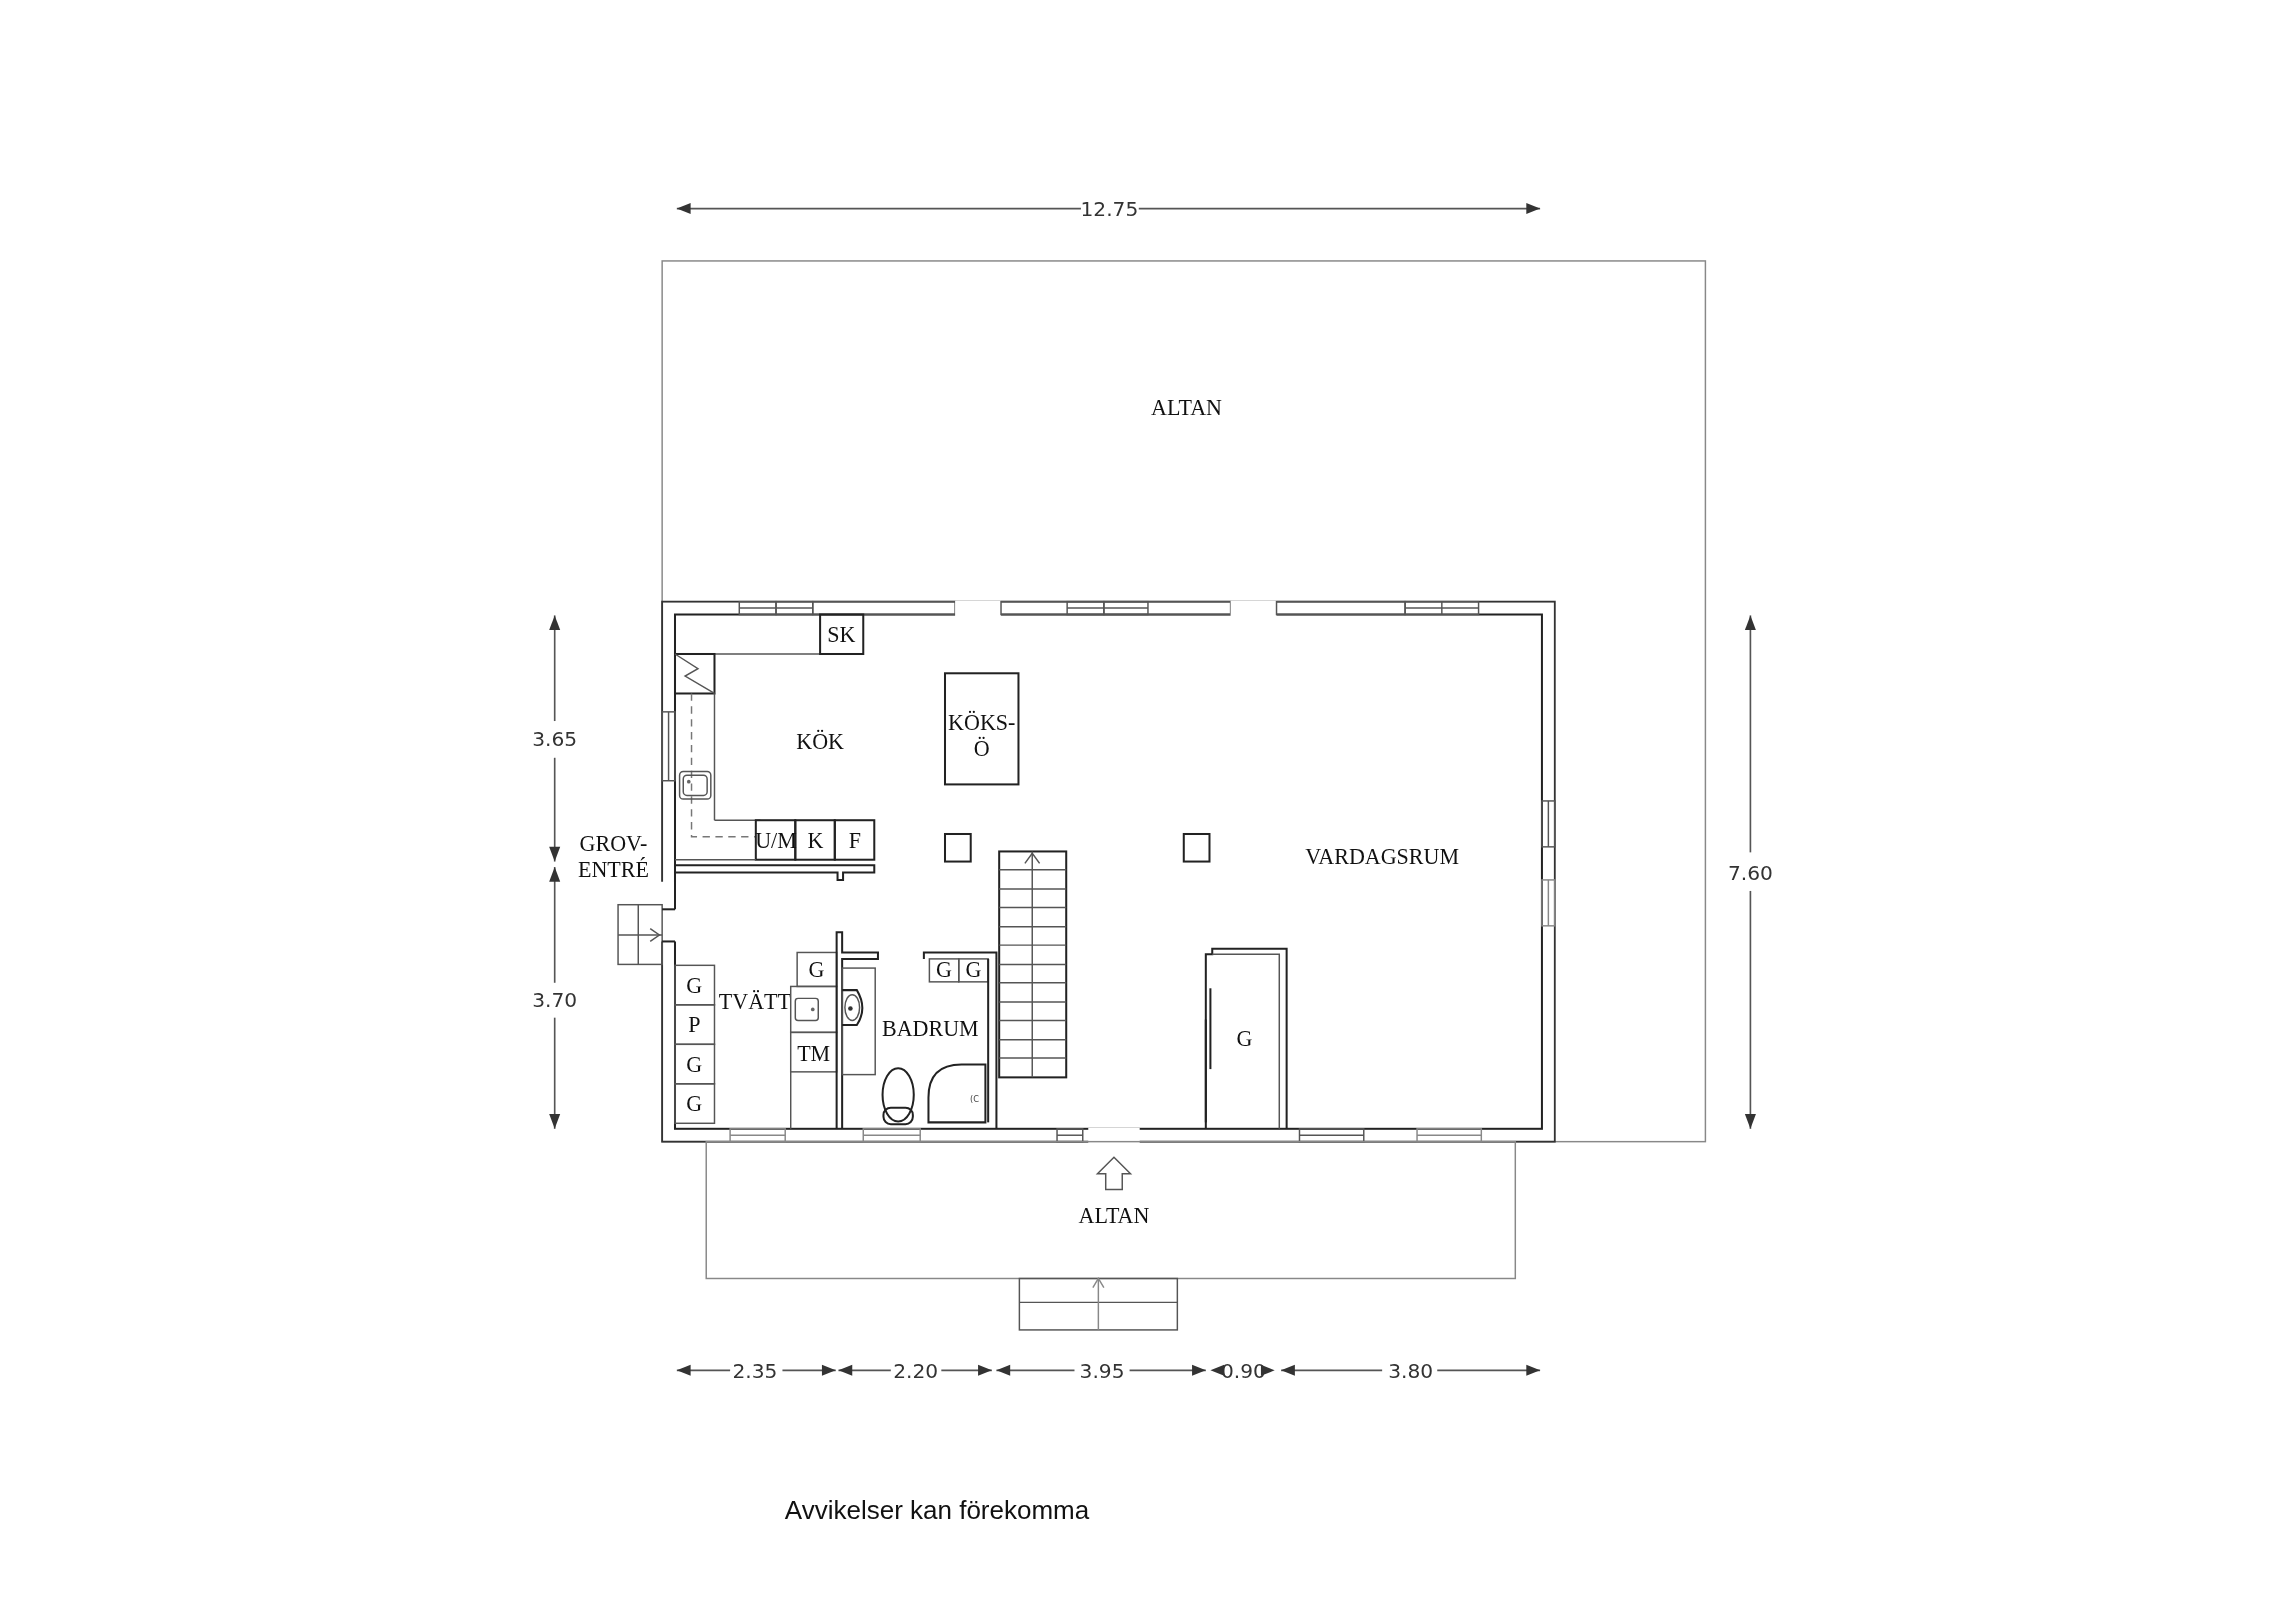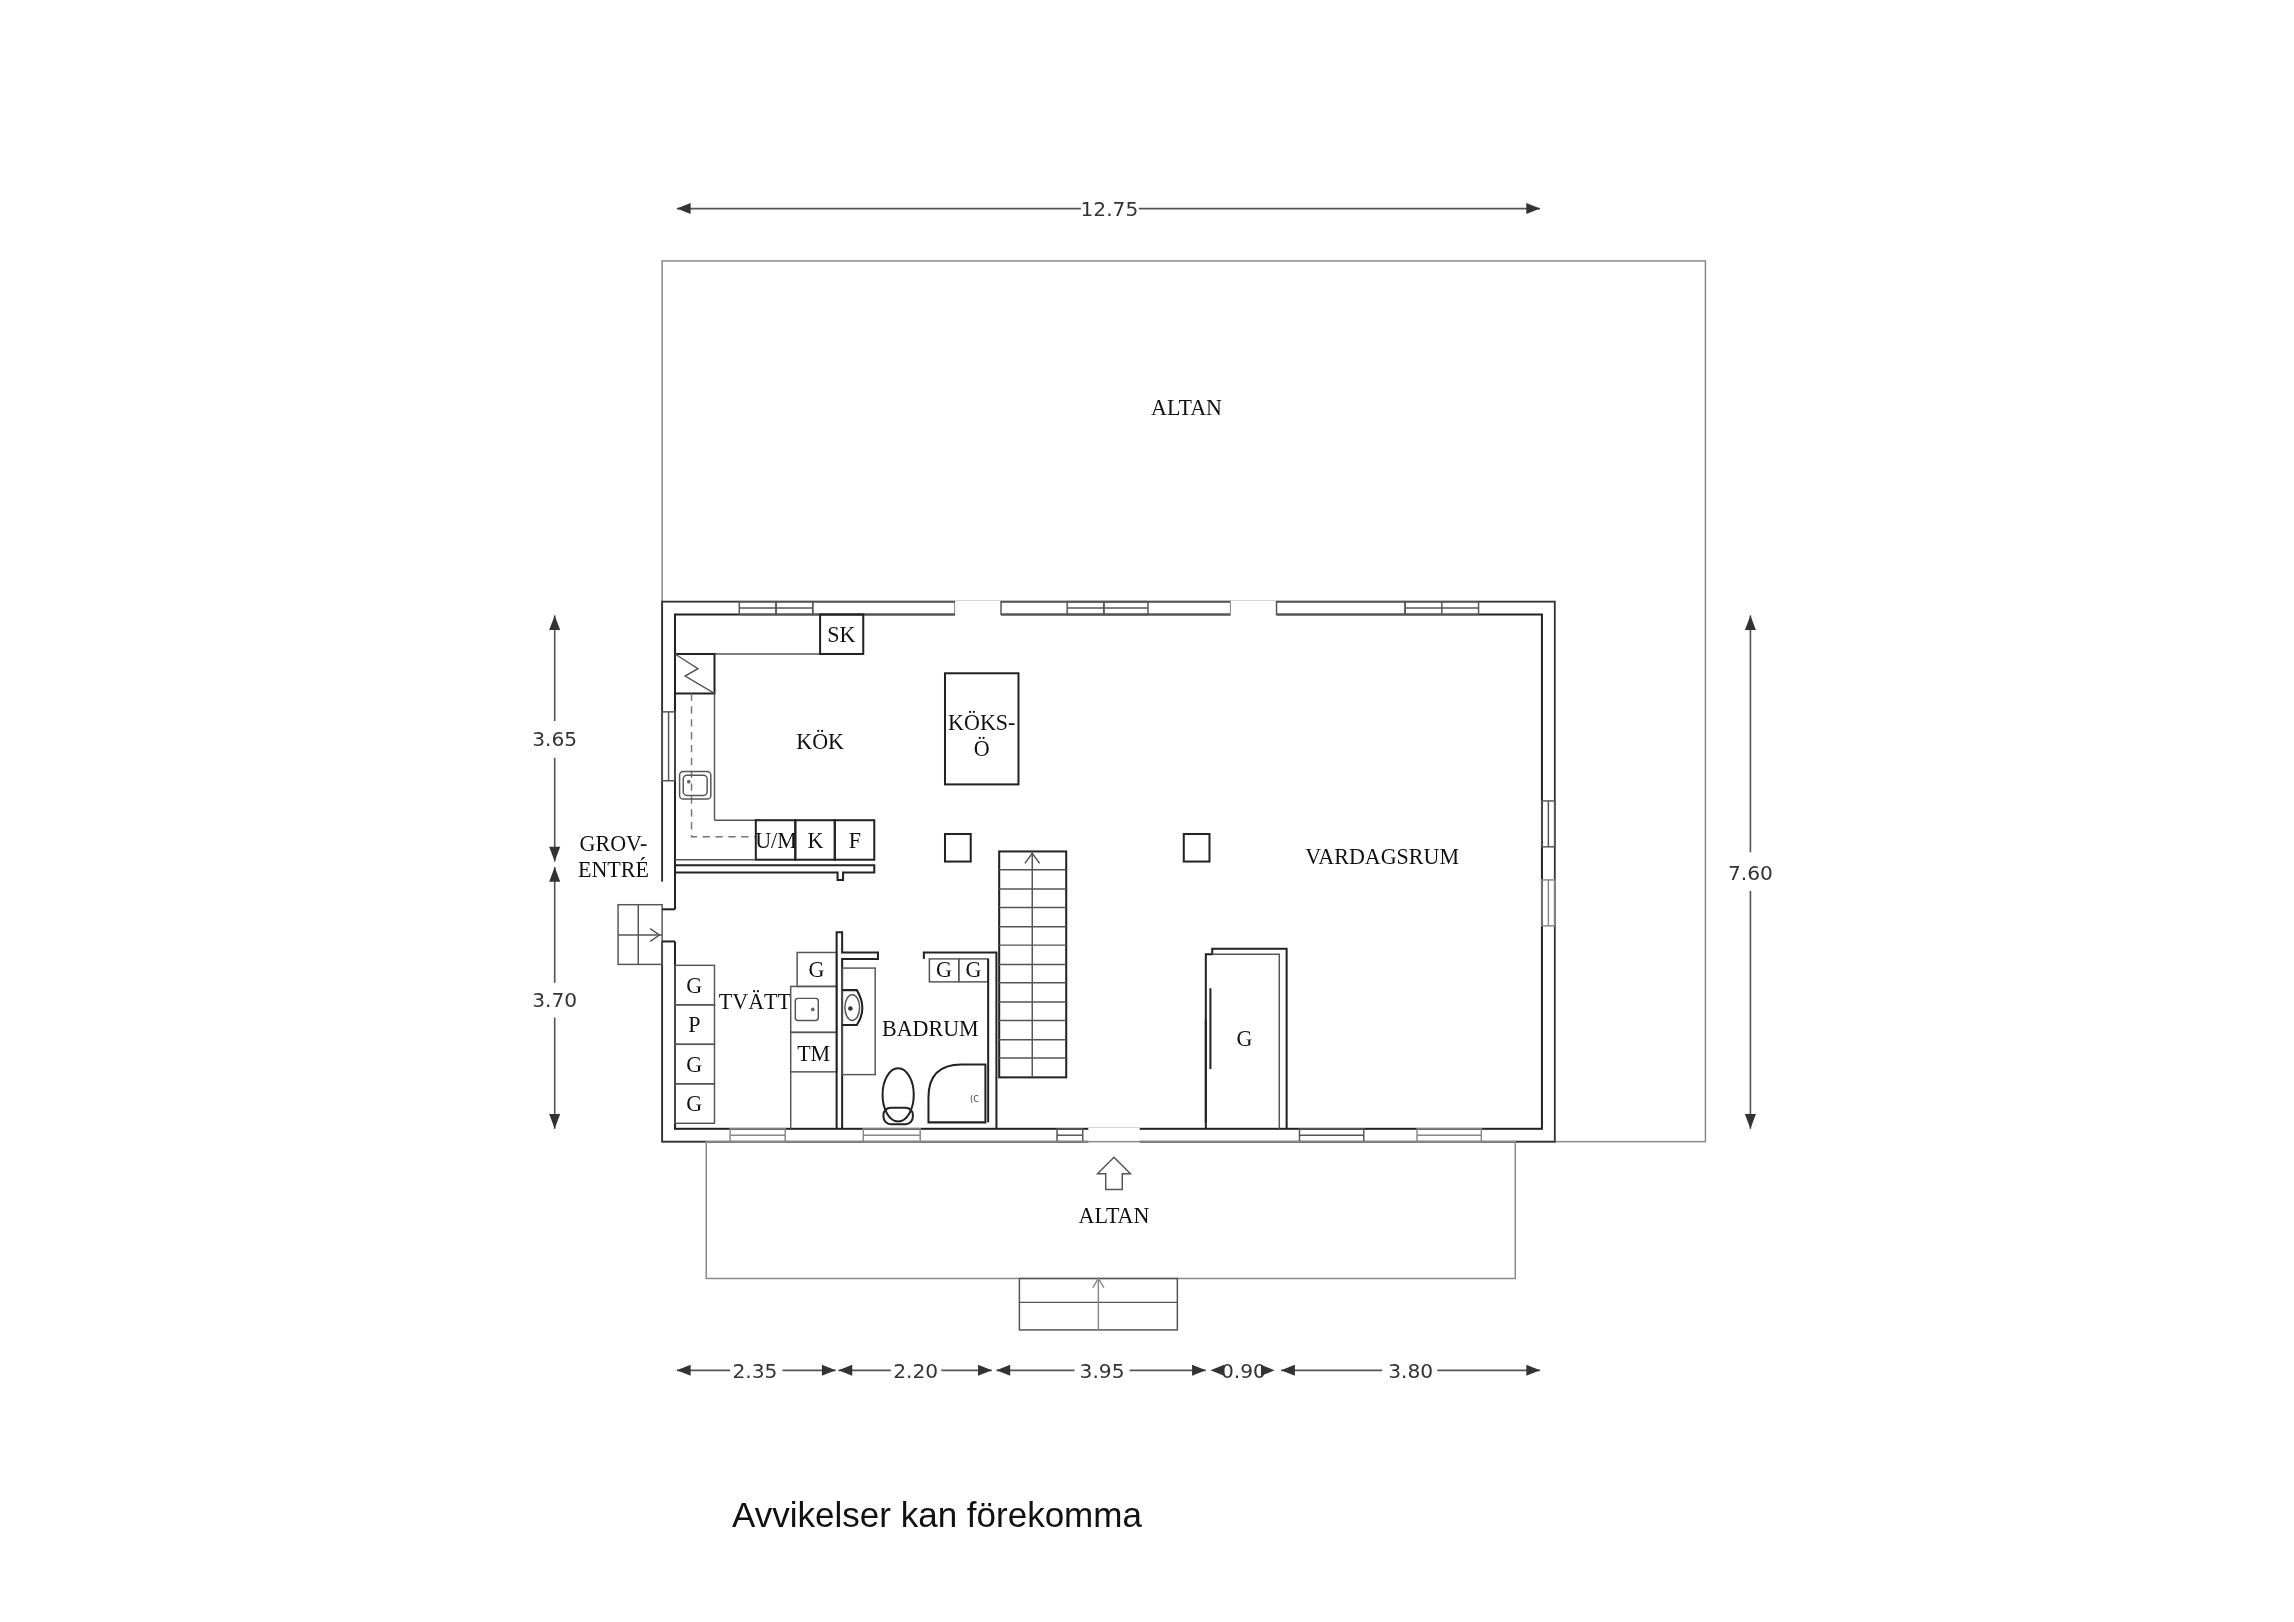--- a/index.html
+++ b/index.html
@@ -9,21 +9,21 @@
   .thin { fill: none; stroke: #555555; stroke-width: 1.6; }
   .light { fill: none; stroke: #888888; stroke-width: 1.6; }
   .dash { fill: none; stroke: #777777; stroke-width: 1.6; stroke-dasharray: 8 6; }
   .dimline { stroke: #555555; stroke-width: 1.8; }
   .dimarrow { fill: #333333; }
   .room-label { font-family: "Liberation Serif", "DejaVu Serif", serif; font-size: 24px; fill: #111111; }
   .dim-label { font-family: "DejaVu Sans", sans-serif; font-size: 22px; fill: #333333; }
   .fixture-label { font-family: "Liberation Serif", "DejaVu Serif", serif; font-size: 24px; fill: #111111; }
   .caption {
     position: absolute; left: 0; width: 1874px; top: 1495px; text-align: center;
-    font-family: "Liberation Sans", sans-serif; font-size: 35px; color: #111111;
+    font-family: "Liberation Sans", sans-serif; font-size: 26px; color: #111111;
   }
 </style>
 </head>
 <body>
 
 <svg id="plan" viewBox="0 0 2499 1767" xmlns="http://www.w3.org/2000/svg">
 
   <g>
     <line class="dimline" x1="737" y1="227" x2="1177" y2="227"></line>
     <line class="dimline" x1="1240" y1="227" x2="1677" y2="227"></line>

